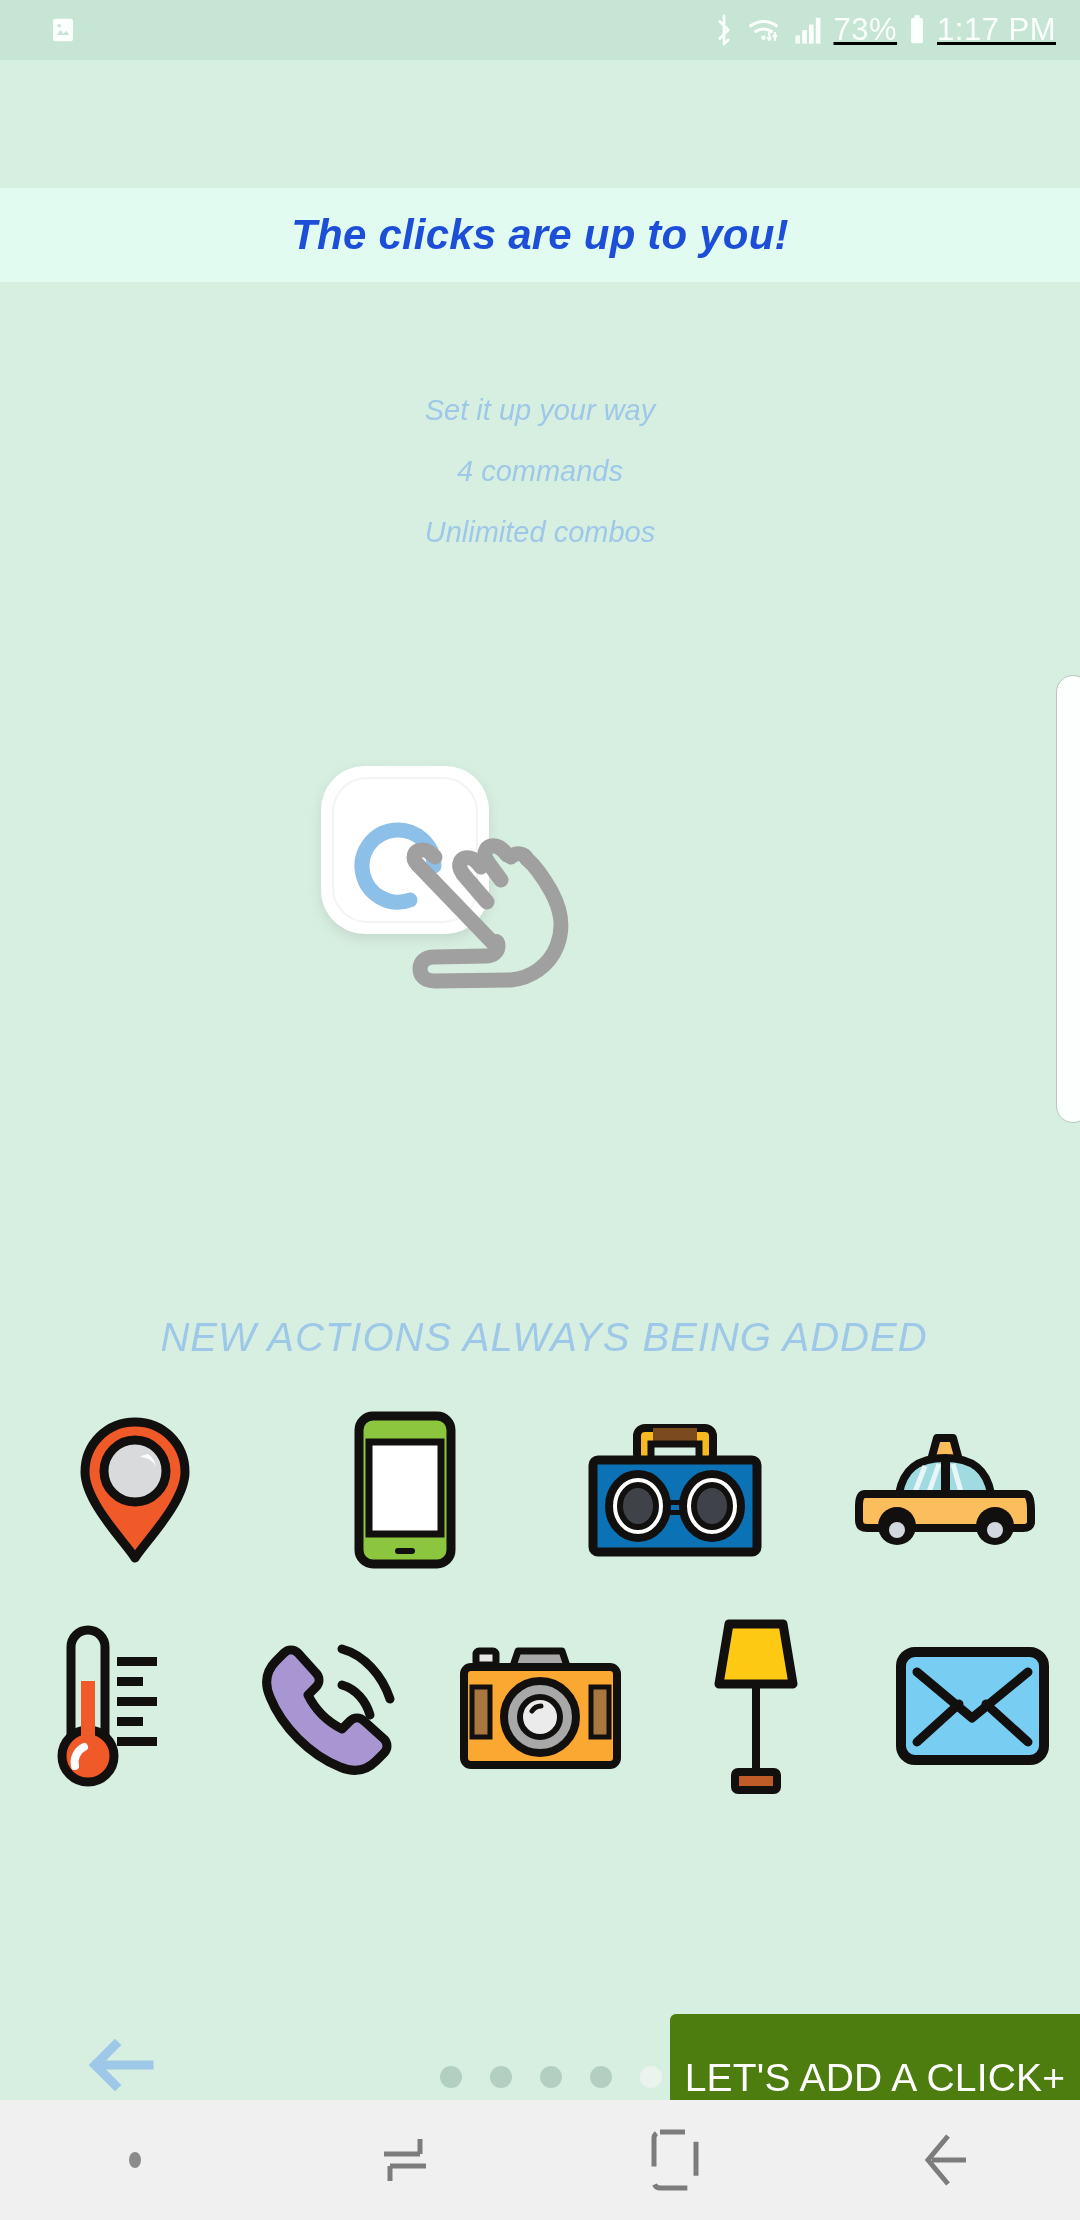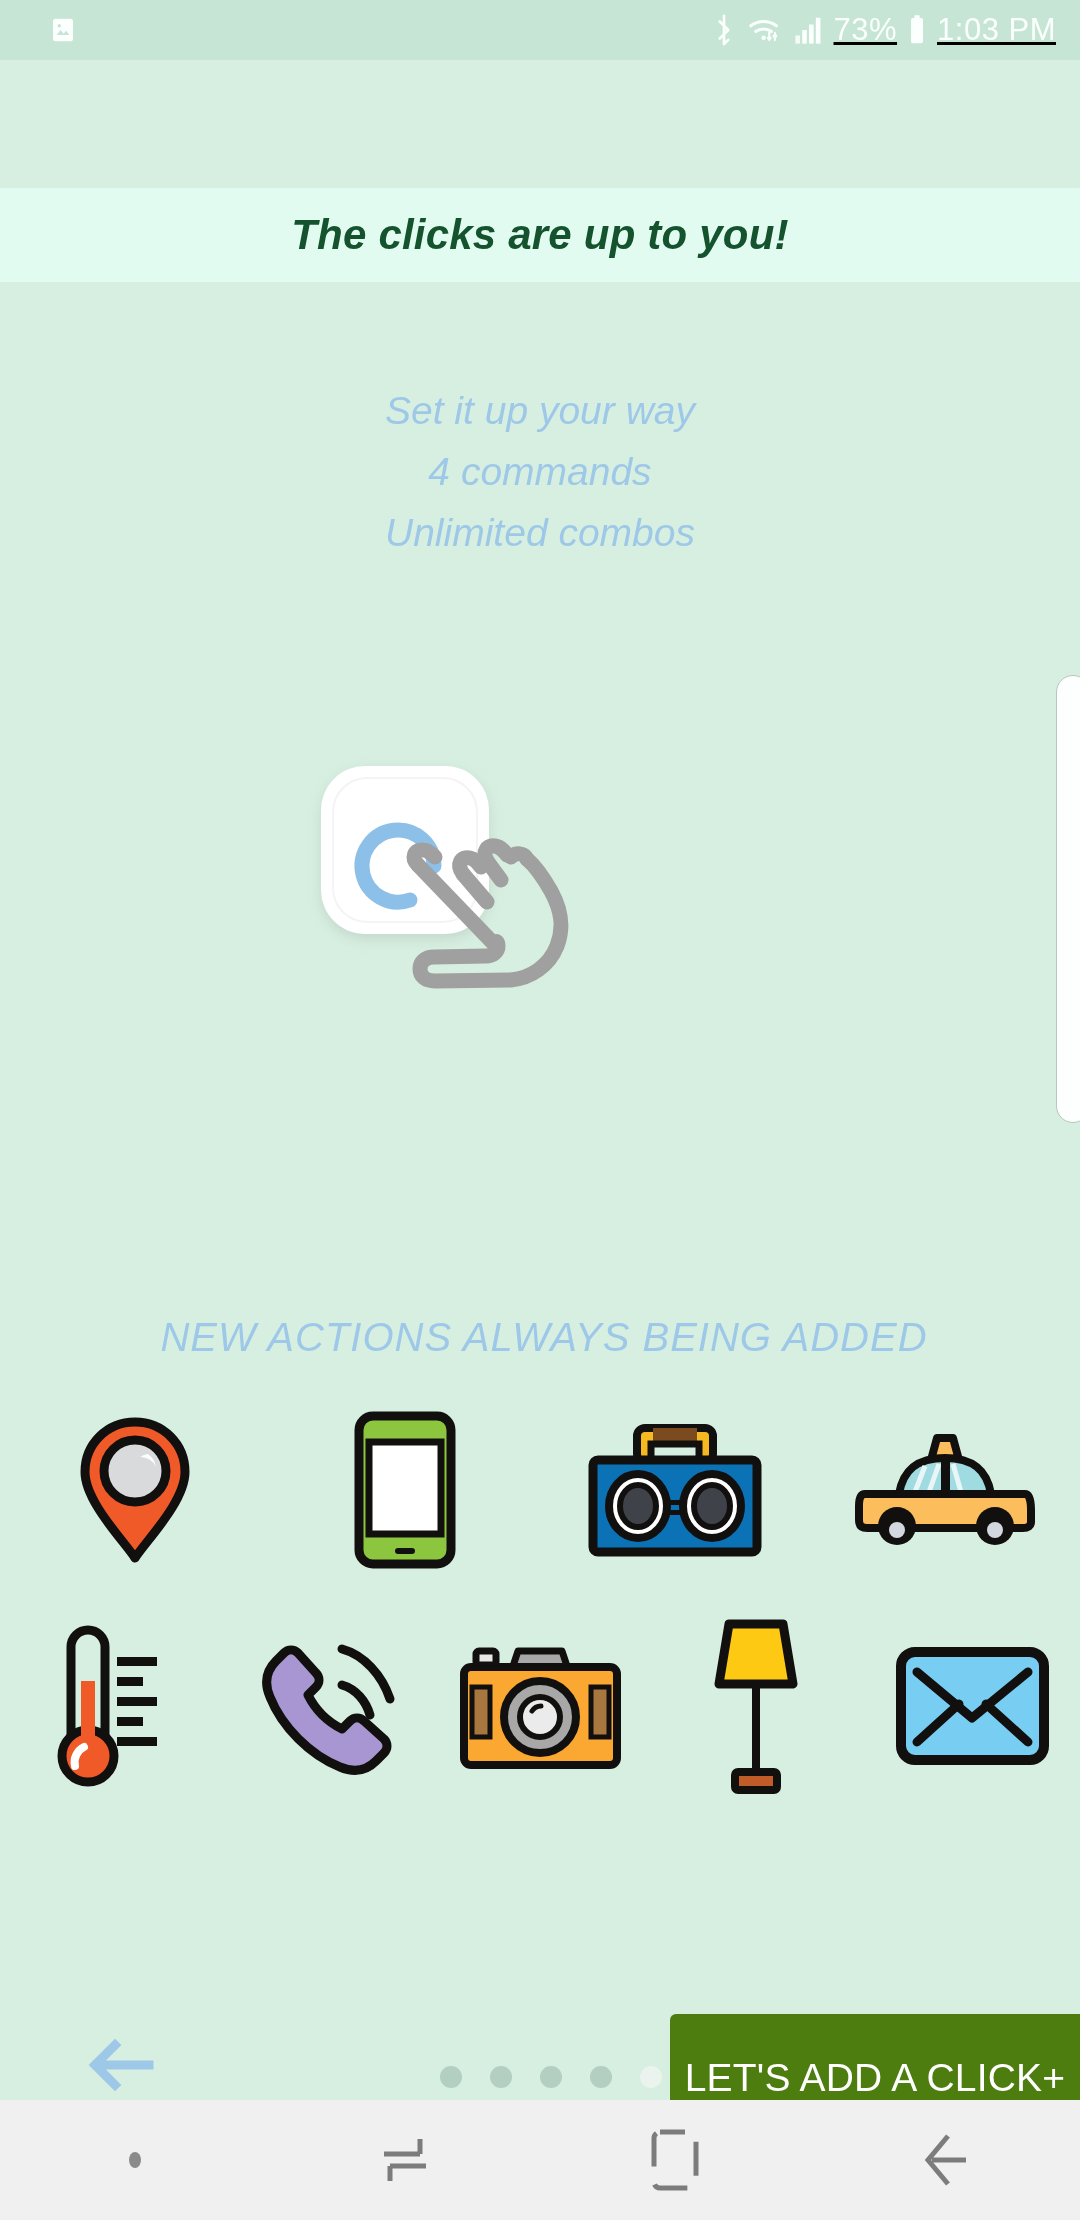--- a/index.html
+++ b/index.html
@@ -42,29 +42,29 @@
     border-radius:18px;
   }
 
   
   .banner{
     position:absolute; left:0; top:128px; width:1080px; height:94px;
     background:#e2fbf1;
     display:flex; align-items:center; justify-content:center;
   }
   .banner-text{
-    color:#14532d; font-size:42px; font-weight:bold; font-style:italic;
+    color:#1d4ed8; font-size:42px; font-weight:bold; font-style:italic;
     letter-spacing:0.2px;
   }
 
   
   .subtitle{
     position:absolute; left:0; top:320px; width:1080px;
     text-align:center;
-    color:#9ec8e8; font-size:39px; font-style:italic;
+    color:#9ec8e8; font-size:29px; font-style:italic;
     line-height:61px;
   }
 
   
   .illus{
     position:absolute; left:315px; top:700px;
     width:300px; height:260px;
   }
   .illus-svg{ overflow:visible; }
 
@@ -164,21 +164,21 @@
         <rect x="16" y="2" width="3.4" height="19" fill="#fbfffd"></rect>
       </svg>
     </span>
     <span class="sb-text">73%</span>
     <span>
       <svg class="sb-ico" width="20" height="32" viewBox="0 0 14 24">
         <rect x="5" y="1" width="4" height="2" rx="0.5" fill="#fbfffd"></rect>
         <rect x="2.5" y="3" width="9" height="19" rx="1.5" fill="#fbfffd"></rect>
       </svg>
     </span>
-    <span class="sb-text">1:03 PM</span>
+    <span class="sb-text">1:17 PM</span>
   </div>
 </div>
 
 <div class="page">
 
   <div class="right-panel"></div>
 
   <div class="banner">
     <span class="banner-text">The clicks are up to you!</span>
   </div>

